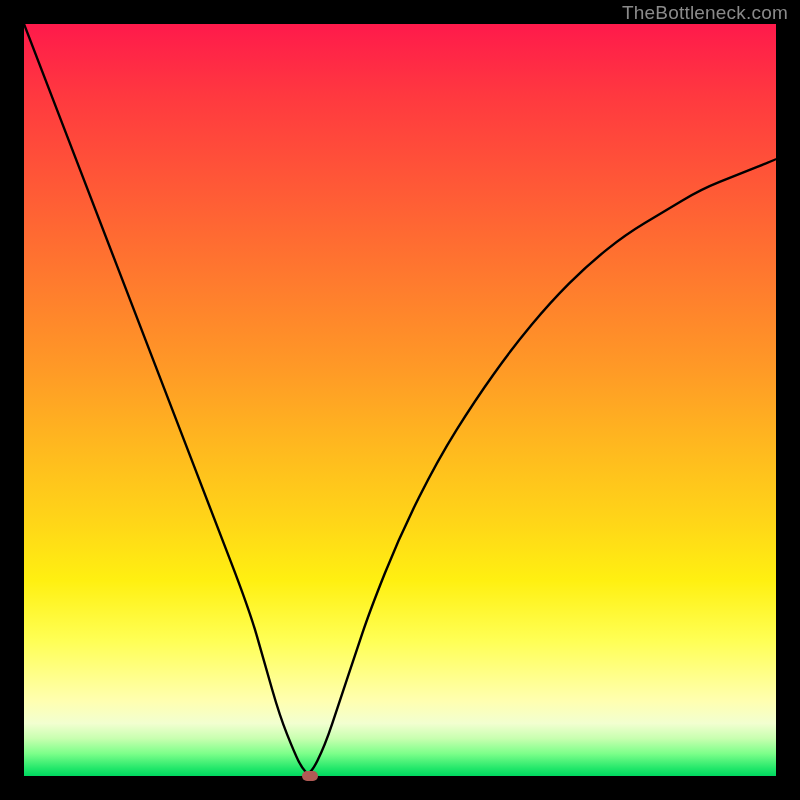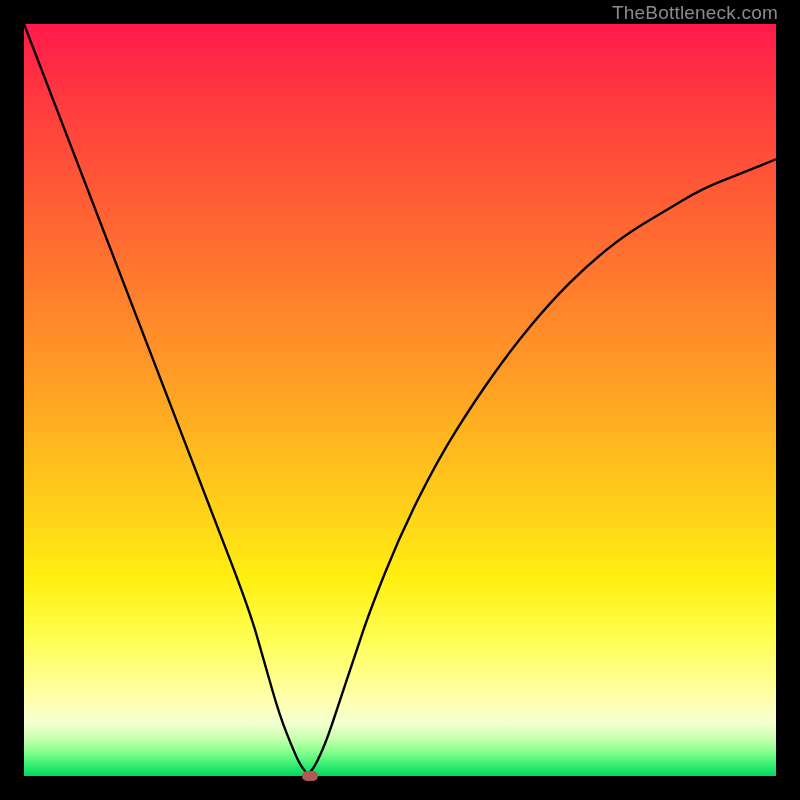--- a/index.html
+++ b/index.html
@@ -55,21 +55,21 @@
     position: absolute;
     width: 16px;
     height: 10px;
     background: #b05a55;
     border-radius: 5px;
     transform: translate(-50%, -50%);
   }
   .watermark {
     position: absolute;
     top: 2px;
-    right: 22px;
+    right: 12px;
     color: #8a8a8a;
     font-size: 19px;
     letter-spacing: 0.2px;
     text-align: right;
     font-weight: 500;
   }
 </style>
 </head>
 <body>
 

